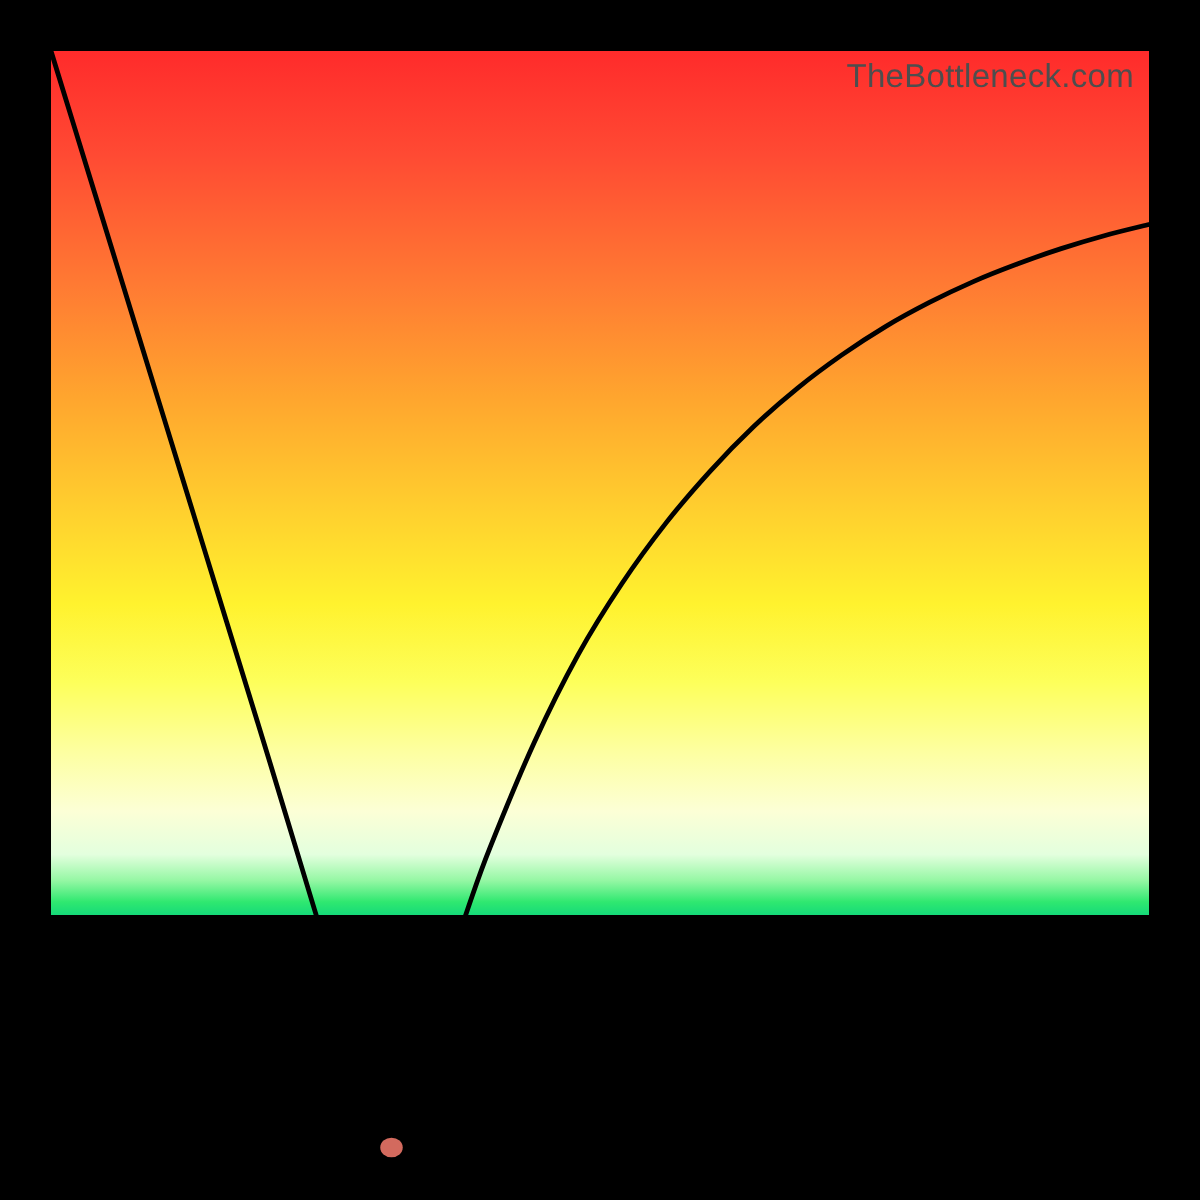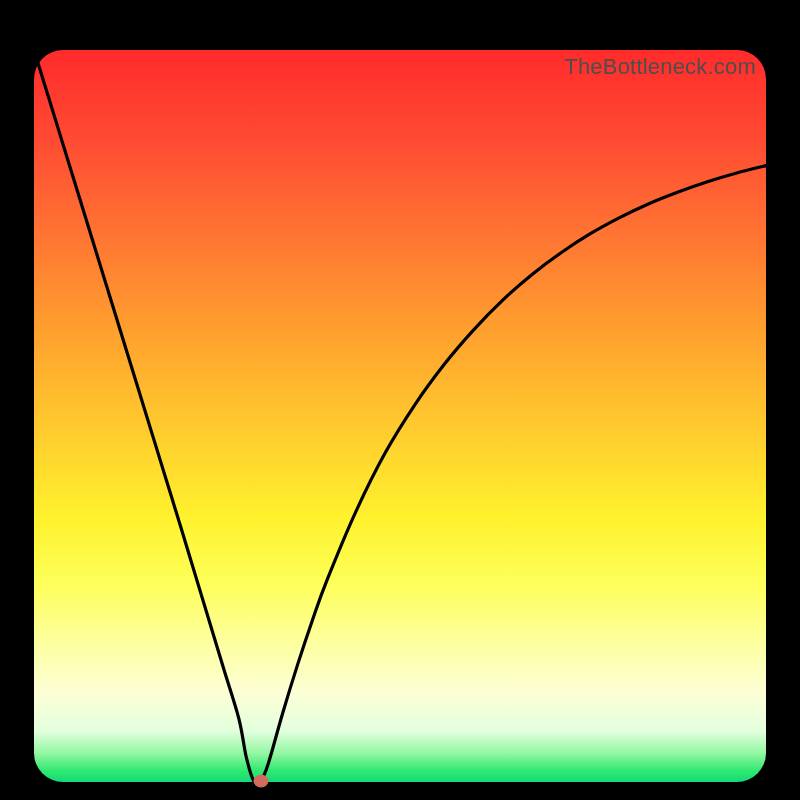--- a/index.html
+++ b/index.html
@@ -15,39 +15,38 @@
     position: absolute;
     left: 0;
     top: 0;
     width: 800px;
     height: 800px;
     background: #000;
   }
   .plot-area {
     position: absolute;
     left: 34px;
-    top: 50px;
+    top: 34px;
     width: 732px;
-    height: 732px;
+    height: 576px;
     background: linear-gradient(to bottom,
       #ff2b2b 0%,
       #ff4a33 12%,
       #ff7a33 27%,
       #ffa52e 40%,
       #ffcf2e 53%,
       #fff22e 64%,
       #fdff5a 73%,
       #fdffa0 81%,
       #fcffd6 88%,
       #e3ffde 93%,
       #95f7a4 96%,
       #2fe870 98.5%,
       #15da79 100%
     );
-    border-radius: 29px;
   }
   .watermark {
     position: absolute;
     top: 4px;
     right: 10px;
     color: #4e4e4e;
     font-size: 22px;
     font-weight: 500;
     letter-spacing: 0.2px;
     user-select: none;

